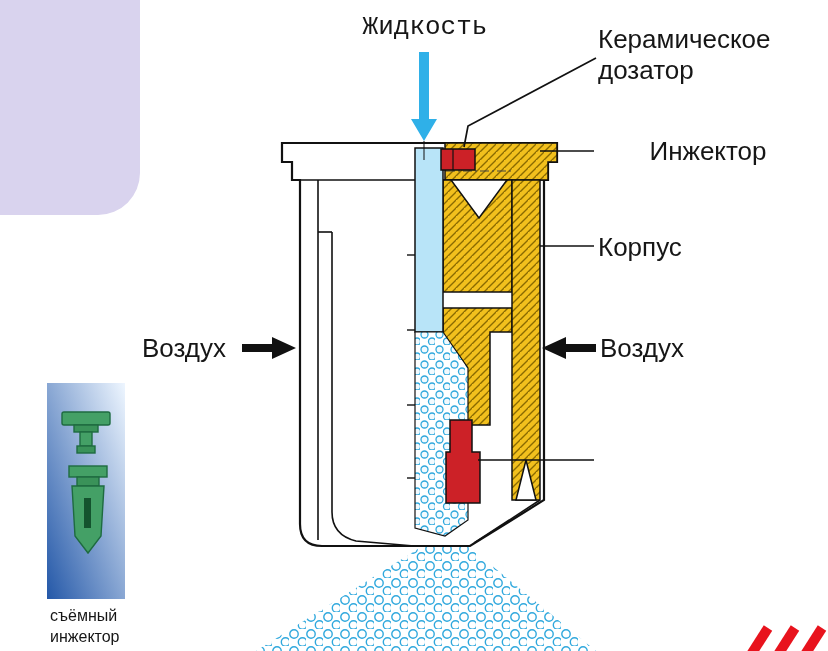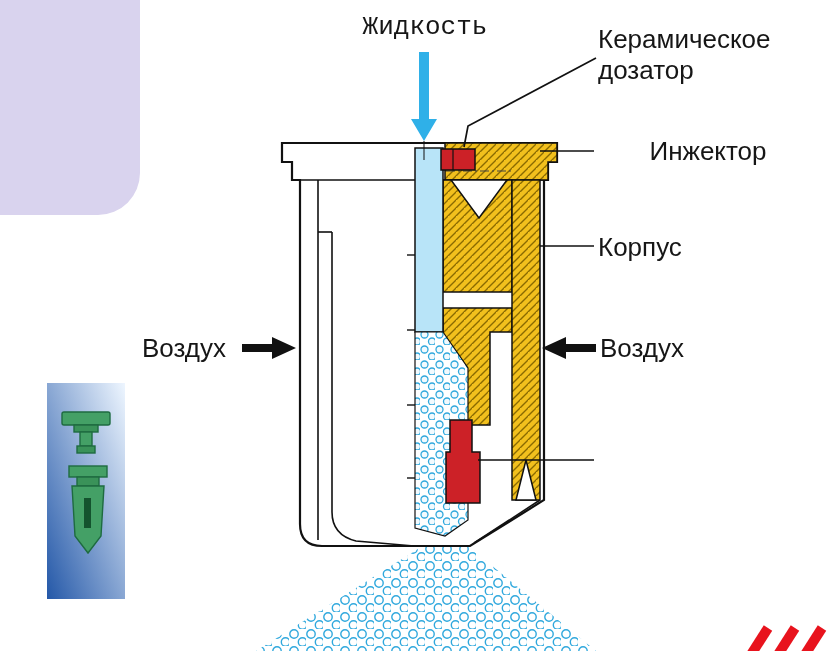--- a/index.html
+++ b/index.html
@@ -139,14 +139,15 @@
 
   <div class="label lbl-injector">Инжектор</div>
 
   <div class="label lbl-body">Корпус</div>
 
   <div class="label lbl-air-right">Воздух</div>
 
 
   <div class="label lbl-air-left">Воздух</div>
 
+  <div class="caption cap-inset">съёмный инжектор</div>
 
 </div>
 
 </body></html>

